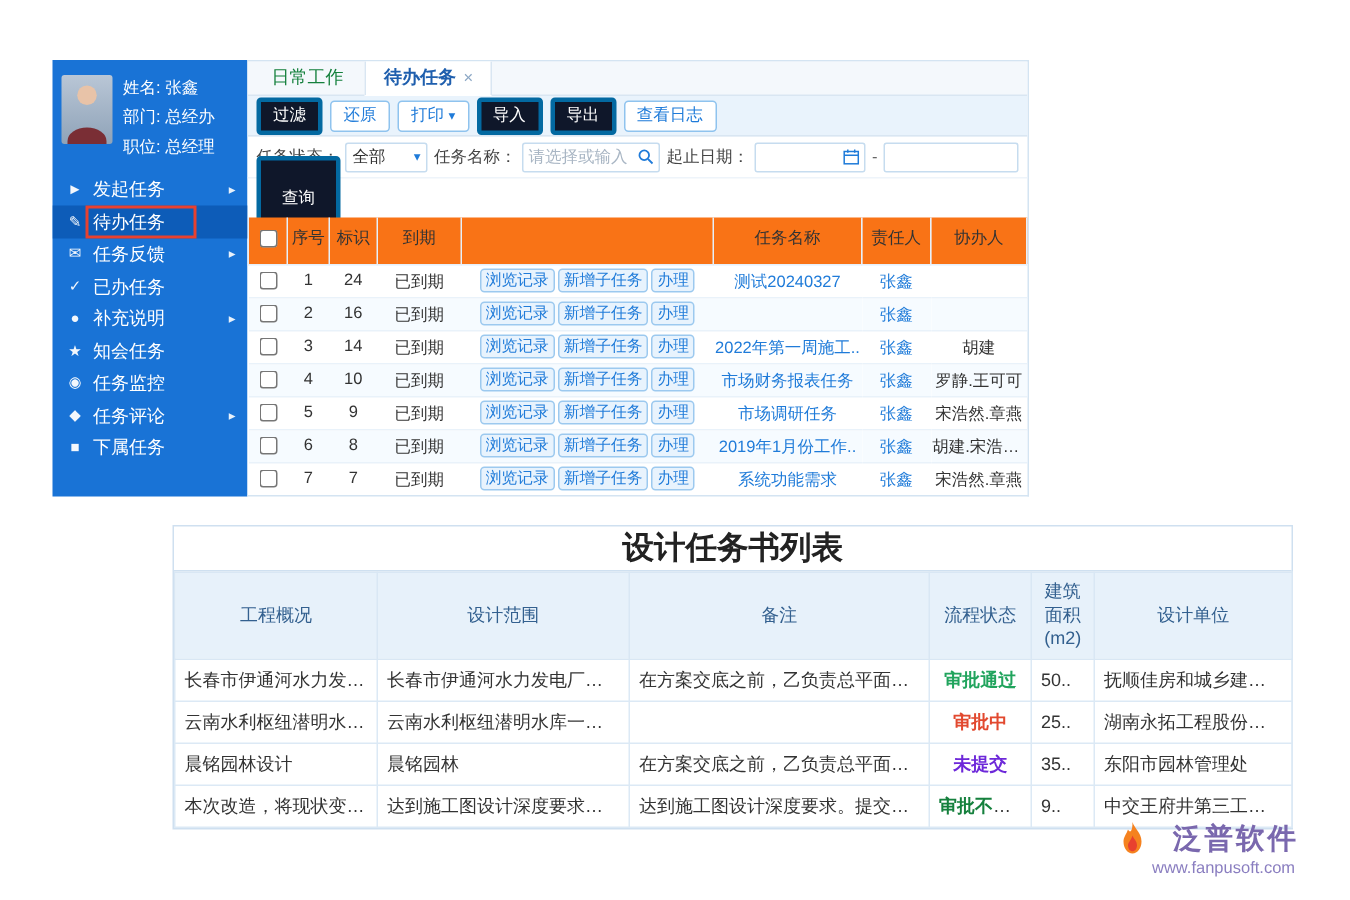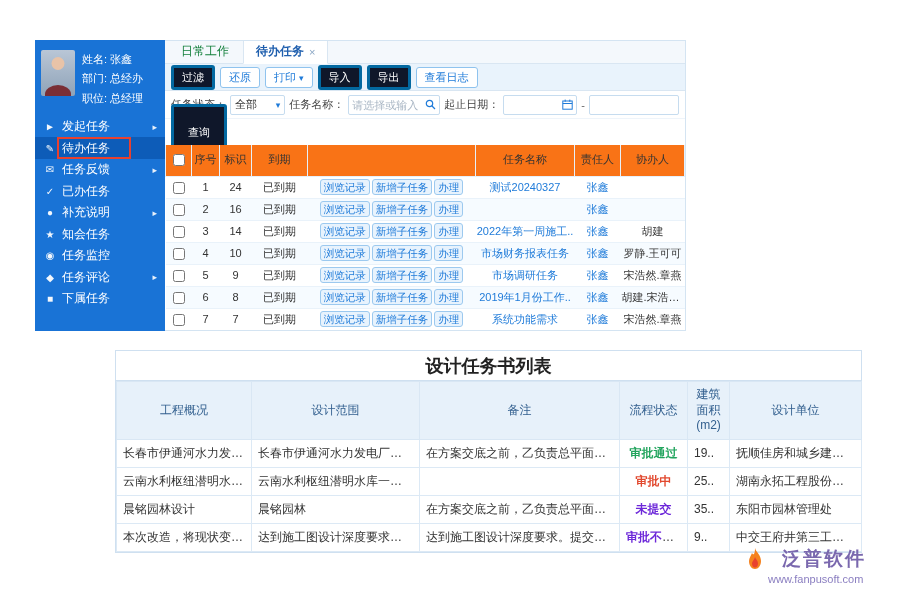--- a/index.html
+++ b/index.html
@@ -58,21 +58,21 @@
   .task-table { width:100%; border-collapse:collapse; font-size:11px; table-layout:fixed; color:#333; }
   .task-table th { background:#f97316; font-weight:normal; padding:2px 1px; height:31px; line-height:1.25; border:1px solid #e6f0fa; border-top:none; text-align:center; }
   .task-table td { height:22px; padding:1px 1px; text-align:center; border-bottom:1px solid #e9f2fa; overflow:hidden; white-space:nowrap; text-overflow:ellipsis; }
   .task-table tbody tr:nth-child(even) { background:#f6fbff; }
   .task-table .link { color:#1f7bd9; cursor:pointer; }
   .action-btn { display:inline-block; background:#e8f3fd; border:1px solid #9cc9ef; color:#1f7bd9; border-radius:3px; padding:2px 3px; font-size:10.5px; line-height:1; margin:0 1px; cursor:pointer; white-space:nowrap; }
   .cbx { width:12px; height:12px; vertical-align:middle; cursor:pointer; }
 
   
   .bottom-panel { position:absolute; left:115px; top:350px; width:747px; border:1px solid #cfe0f0; background:#fff; }
-  .design-title { height:30px; line-height:30px; text-align:center; font-size:18px; font-weight:bold; color:#222; border-bottom:1px solid #cfe0f0; }
+  .design-title { height:30px; line-height:30px; text-align:center; font-size:21px; font-weight:bold; color:#222; border-bottom:1px solid #cfe0f0; }
   .design-table { width:100%; border-collapse:collapse; table-layout:fixed; font-size:12px; color:#333; }
   .design-table th { background:#e7f1fa; color:#33608f; font-weight:normal; padding:5px 3px; border:1px solid #d9e7f4; text-align:center; line-height:1.3; word-break:break-all; }
   .design-table td { padding:5px 6px; height:27px; border:1px solid #dce9f5; overflow:hidden; white-space:nowrap; text-overflow:ellipsis; }
   .design-table td.c { text-align:center;margin-top:24px; }
   .status-text { font-weight:bold; }
 
   
   .watermark { position:absolute; left:746px; top:546px; width:140px; color:#7a68ae; }
   .brand-row { display:flex; align-items:center; gap:18px; justify-content:flex-start; }
   .brand-name { font-size:19px; font-weight:bold; letter-spacing:2px; }
@@ -334,21 +334,21 @@
           <th>建筑面积(m2)</th>
           <th>设计单位</th>
         </tr>
       </thead>
       <tbody>
         <tr>
           <td>长春市伊通河水力发电厂一..</td>
           <td>长春市伊通河水力发电厂改建工程</td>
           <td>在方案交底之前，乙负责总平面设计的报..</td>
           <td class="c"><span class="status-text" style="color: rgb(33, 164, 93);">审批通过</span></td>
-          <td>19..</td>
+          <td>50..</td>
           <td>抚顺佳房和城乡建设局</td>
         </tr>
         <tr>
           <td>云南水利枢纽潜明水库一..</td>
           <td>云南水利枢纽潜明水库一期工程施工..</td>
           <td></td>
           <td class="c"><span class="status-text" style="color: rgb(226, 73, 47);">审批中</span></td>
           <td>25..</td>
           <td>湖南永拓工程股份有限公司</td>
         </tr>
@@ -357,21 +357,21 @@
           <td>晨铭园林</td>
           <td>在方案交底之前，乙负责总平面设计的报..</td>
           <td class="c"><span class="status-text" style="color: #6d28d9;">未提交</span></td>
           <td>35..</td>
           <td>东阳市园林管理处</td>
         </tr>
         <tr>
           <td>本次改造，将现状变配电..</td>
           <td>达到施工图设计深度要求。提交的施..</td>
           <td>达到施工图设计深度要求。提交的施工设..</td>
-          <td class="c"><span class="status-text" style="color: #6d28d9;">审批不通过</span></td>
+          <td class="c"><span class="status-text" style="color: #15803d;">审批不通过</span></td>
           <td>9..</td>
           <td>中交王府井第三工程局有限..</td>
         </tr>
       </tbody>
     </table>
   </div>
 
   <div class="watermark">
     <div class="brand-row">
       <svg width="18" height="22" viewBox="0 0 18 22">

